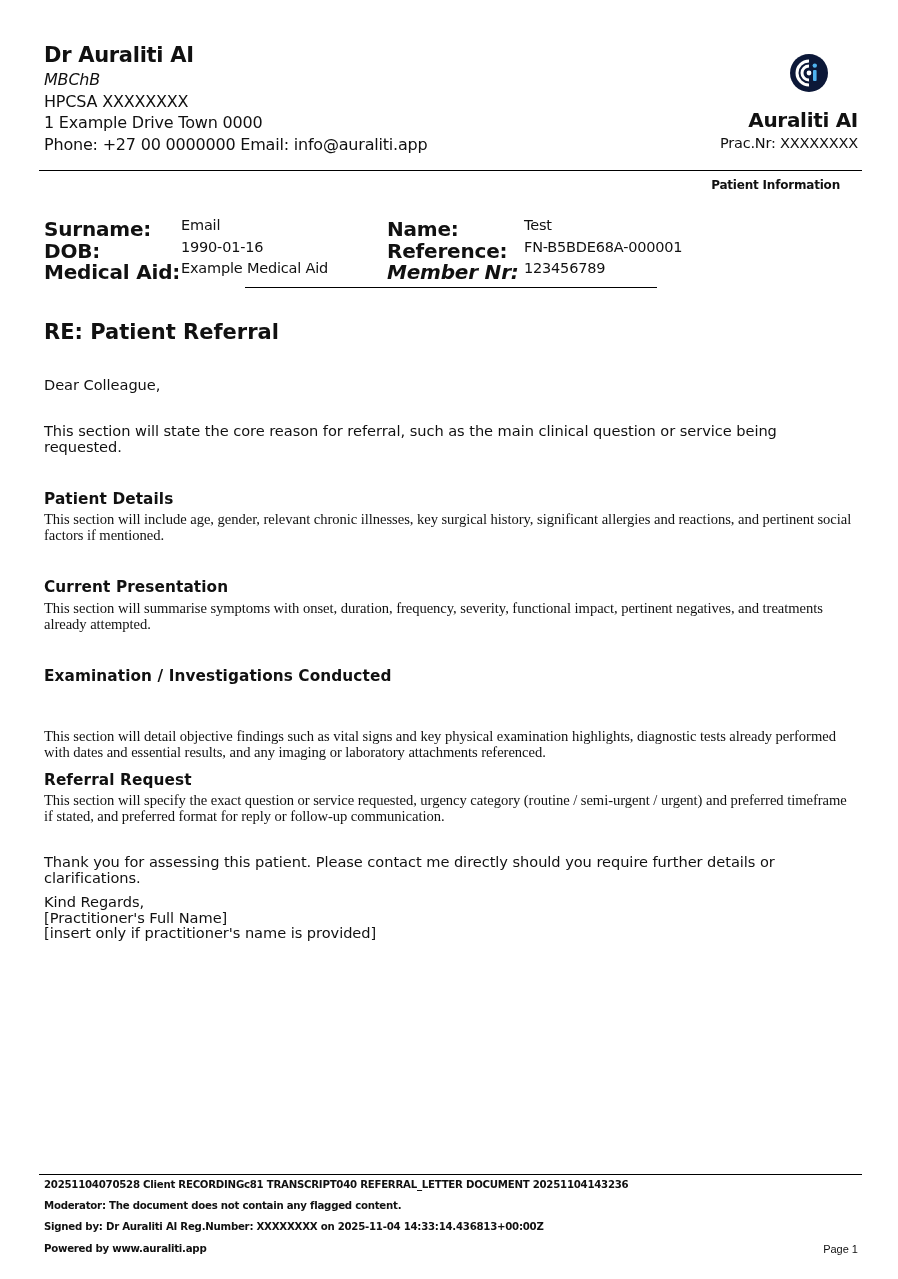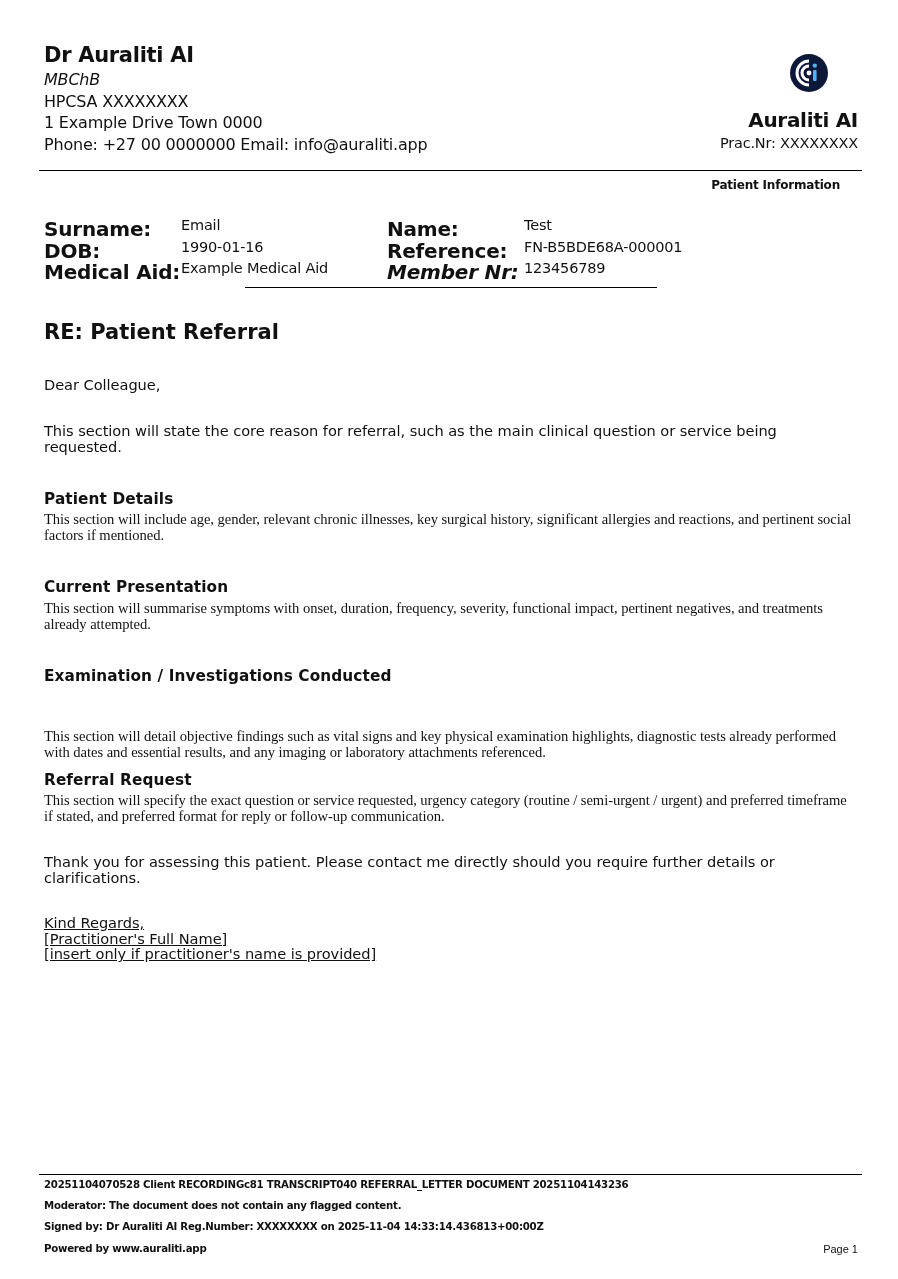--- a/index.html
+++ b/index.html
@@ -28,21 +28,21 @@
     #pi-underline { left: 245px; top: 287px; width: 412px; }
 
     
     .body-font { font-family: "DejaVu Sans", sans-serif; font-size: 14.6px; line-height: 15.5px; letter-spacing: -0.05px; }
     #re-title { left: 44px; top: 320px; font-family: "DejaVu Sans", sans-serif; font-weight: bold; font-size: 21px; }
     #salutation { left: 44px; top: 377px; }
     #intro { left: 44px; top: 423px; width: 800px; }
     .sec-head { left: 44px; font-family: "DejaVu Sans", sans-serif; font-weight: 600; font-size: 15.3px; letter-spacing: 0.1px; }
     .sec-body { left: 44px; width: 812px; font-family: Liberation Serif, serif; }
     #closing { left: 44px; top: 854px; width: 800px; }
-    #signoff { left: 44px; top: 915px; width: 800px; text-decoration: underline; }
+    #signoff { left: 44px; top: 894px; width: 800px; }
 
     
     #footer-rule { left: 39px; top: 1174px; width: 823px; }
     .ft { left: 44px; font-family: "DejaVu Sans", sans-serif; font-weight: bold; font-size: 10.2px; letter-spacing: -0.25px; }
     #ft-page { right: 40px; top: 1243px; font-family: "Liberation Sans", sans-serif; font-weight: normal; font-size: 11px; }
   </style>
 </head>
 <body>
 
 <div id="doc-name" class="abs">Dr Auraliti AI</div>

